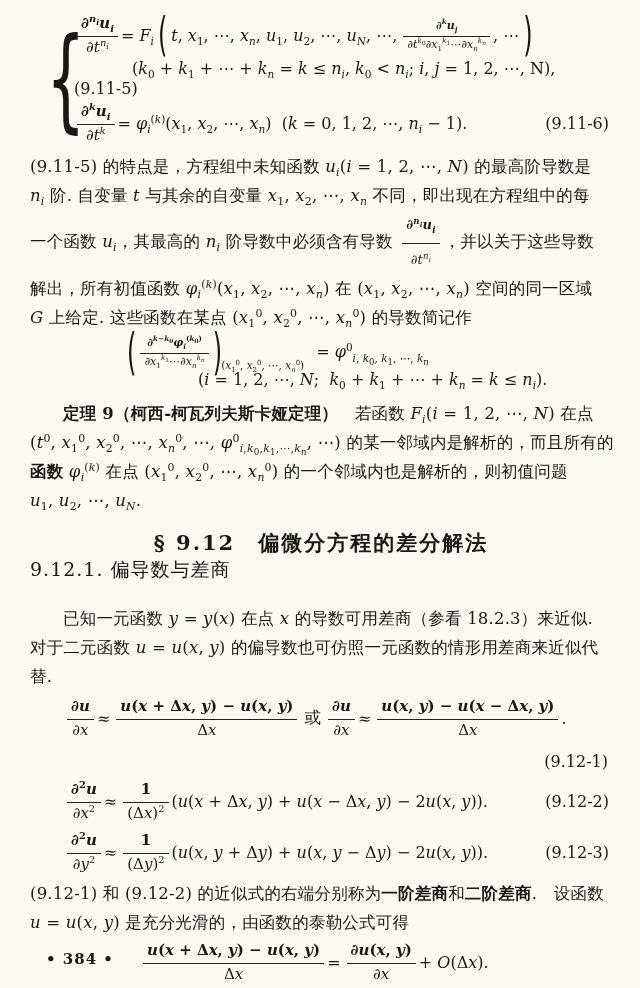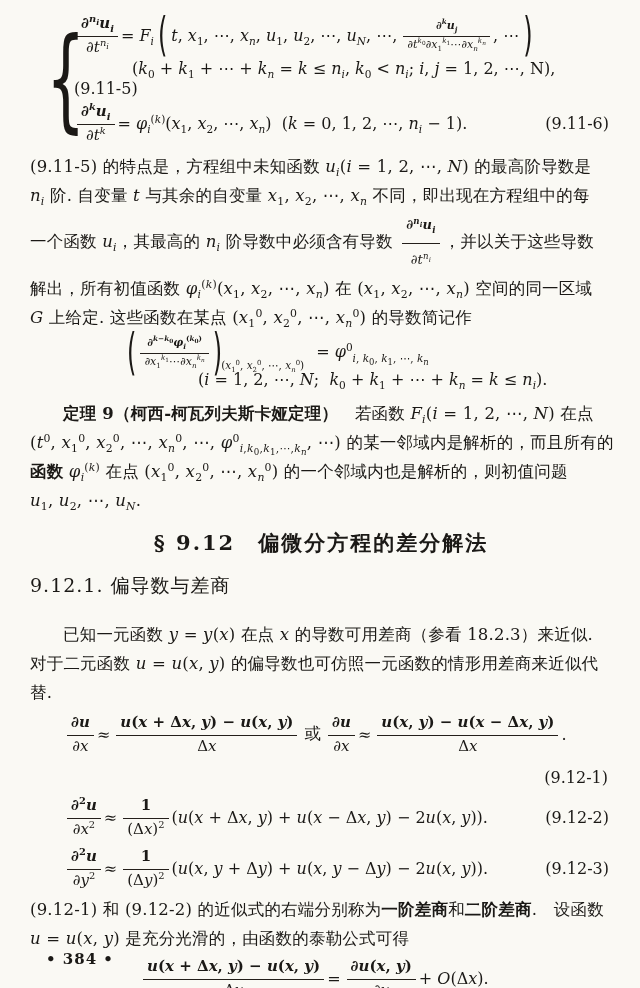--- a/index.html
+++ b/index.html
@@ -50,21 +50,21 @@
   .para{margin-top:8px;}
   .pline{font-size:16.5px;line-height:29px;white-space:nowrap;letter-spacing:0.2px;}
   .pline.indent{padding-left:33px;}
 
   
   .disp{display:flex;align-items:center;margin:4px 0 0 96px;}
   .disp-cond{font-size:16px;margin:2px 0 0 168px;white-space:nowrap;}
   .ptsub{font-size:10.5px;position:relative;top:13px;left:-2px;white-space:nowrap;}
 
   .sec-head{margin-top:14px;text-align:center;font-size:21px;font-weight:bold;letter-spacing:2px;}
-  .subsec-head{margin-top:16px;font-size:19px;letter-spacing:1px;}
+  .subsec-head{font-size:19px;letter-spacing:1px;}
 
   .eqrow{display:flex;align-items:center;margin:6px 0 0 34px;}
   .eqrow>*{margin-right:3px;}
   .eqlabel-line{text-align:right;font-size:16px;margin-top:13px;padding-right:4px;}
   .orword{font-size:16.5px;margin:0 4px;}
 
   .footer-pageno{position:absolute;left:46px;bottom:20px;font-size:15px;font-weight:bold;letter-spacing:1px;}
 </style>
 </head>
 <body>

